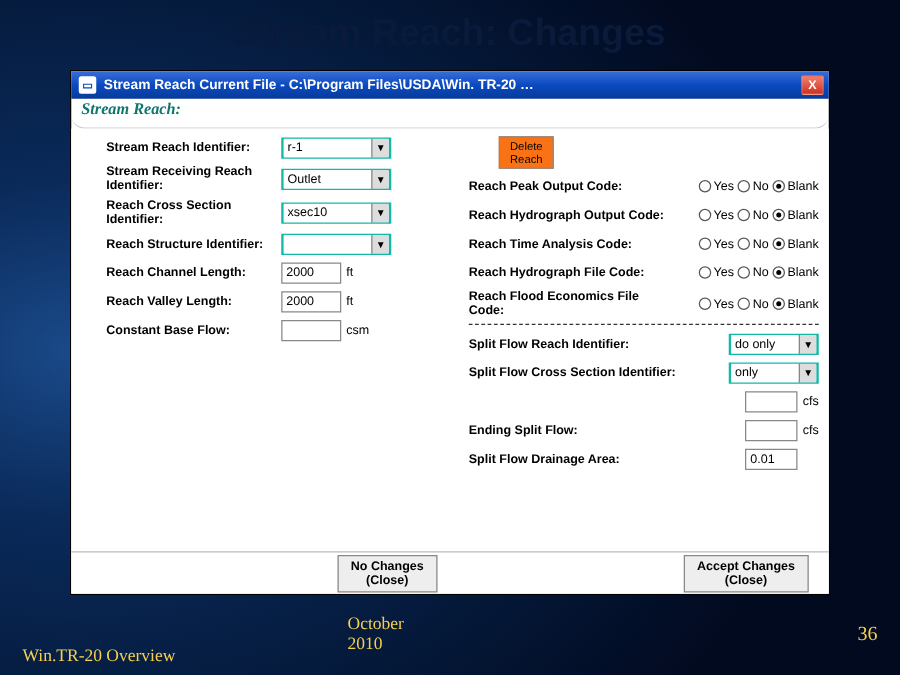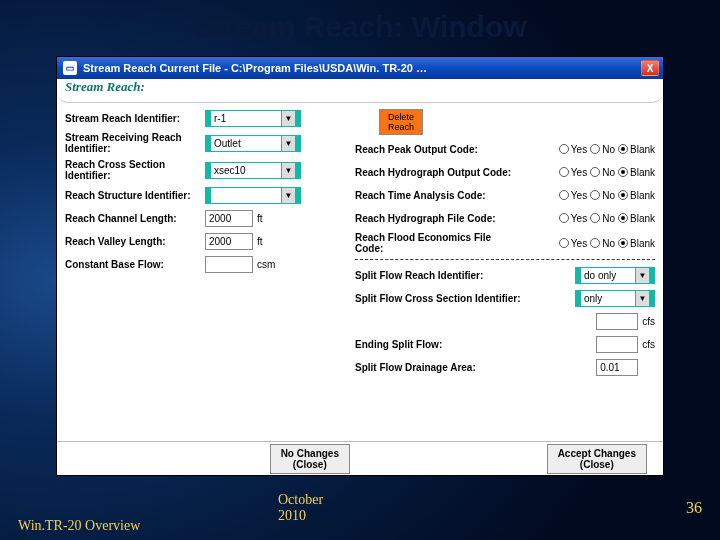--- a/index.html
+++ b/index.html
@@ -55,20 +55,21 @@
     font-weight: bold;
     font-family: "Times New Roman", serif;
     border-bottom: 1px solid #ccc;
     border-radius: 11px;
   }
   .body {
     display: flex;
     height: calc(100% - 22px - 24px - 34px);
     font-size: 10px;
     background: #fff;
+    padding-left: 20px;
   }
   .col { padding: 6px 8px; }
   .col-left { width: 290px; }
   .col-right { flex: 1; border-left: 0; position: relative;}
   .frow {
     display: flex; align-items: center;
     margin-bottom: 5px;
     min-height: 18px;
   }
   .flabel {
@@ -78,21 +79,21 @@
     padding-right: 4px;
   }
   .flabel-r {
     width: 170px;
     font-weight: bold;
     line-height: 11px;
     padding-right: 4px;
   }
   .combo {
     display: flex; align-items: center;
-    border: 6px solid #14b8a6;
+    border: 2px solid #14b8a6;
     height: 17px;
     background: #fff;
     font-size: 10px;
     justify-content: center;
   }
   .combo-input {
     border: none; outline: none;
     height: 15px; padding: 0 3px;
     font-size: 10px; width: 70px;
   }
@@ -160,21 +161,21 @@
     font-family: "Times New Roman", serif;
     font-size: 14px;
   }
   .slide-footer .lfoot { width: 220px; margin-top: 36px; }
   .slide-footer .cfoot { flex: 0; margin-left: 40px;}
   .slide-footer .rfoot { margin-left: auto; font-size: 16px; }
 </style>
 </head>
 <body>
 
-<div class="slide-title">Stream Reach: Window</div>
+<div class="slide-title">Stream Reach: Changes</div>
 
 <div class="window">
   <div class="titlebar">
     <span class="icon">▭</span>
     <span class="titletext">Stream Reach   Current File - C:\Program Files\USDA\Win. TR-20 …</span>
     <span class="close-btn">X</span>
   </div>
 
   <div class="subheader">Stream Reach:</div>
 

